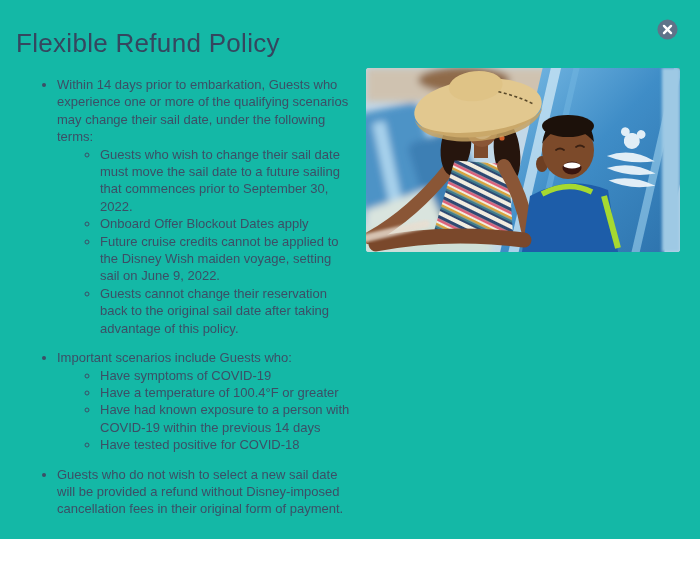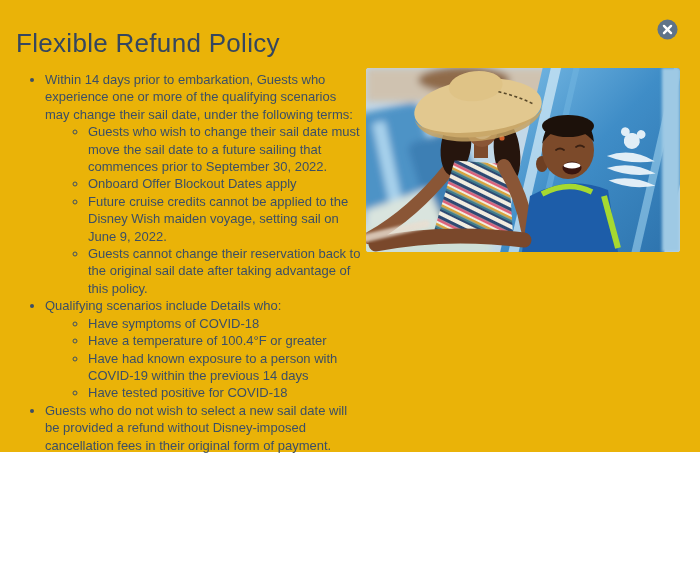--- a/index.html
+++ b/index.html
@@ -1,21 +1,21 @@
 <!DOCTYPE html>
 <html><head>
 <meta charset="utf-8">
 <style>
   html,body{margin:0;padding:0}
   body{
     width:700px;height:571px;overflow:hidden;background:#ffffff;
     font-family:"Liberation Sans",sans-serif;
     -webkit-font-smoothing:antialiased;
   }
-  .modal{position:relative;width:700px;height:452px;background:#eab308}
+  .modal{position:relative;width:700px;height:539px;background:#14b8a6}
 
   .modal-title{
     position:absolute;left:16px;top:11px;
     font-size:26px;font-weight:400;letter-spacing:.3px;
     color:#35465f;
   }
   .close-btn{
     position:absolute;left:657px;top:19px;width:21px;height:21px;
     padding:0;border:0;background:transparent;cursor:pointer;line-height:0;
   }
@@ -27,21 +27,21 @@
   }
   .intro{margin:0;line-height:19.5px}
   .details-heading{
     margin:15px 0 0;font-size:13.2px;font-weight:700;
     line-height:18px;color:#35465f;
   }
   ul.main-list{
     margin:7px 0 0;padding-left:23px;list-style:disc;
     line-height:17.4px;
   }
-  ul.main-list>li{margin:0;padding:0}
+  ul.main-list>li{margin:12px;padding:0}
   ul.sub-list{
     margin:0;padding-left:43px;list-style:circle;line-height:17.4px;
   }
   ul.sub-list>li{margin:0;padding:0}
   .em{}
 
   figure.photo{
     position:absolute;left:366px;top:68px;width:314px;height:184px;
     margin:0;border-radius:3px;overflow:hidden;background:#bdd6ea;
   }
@@ -70,23 +70,23 @@
       <li>
         <span>Within 14 days prior to embarkation, Guests who experience one or more of the qualifying scenarios may change their sail date, under the following terms:</span>
         <ul class="sub-list">
           <li>Guests who wish to change their sail date must move the sail date to a future sailing that commences prior to September 30, 2022.</li>
           <li>Onboard Offer Blockout Dates apply</li>
           <li><span>Future cruise credits cannot be applied to the </span><span class="em">Disney Wish</span><span> maiden voyage, setting sail on June 9, 2022.</span></li>
           <li>Guests cannot change their reservation back to the original sail date after taking advantage of this policy.</li>
         </ul>
       </li>
       <li>
-        <span>Qualifying scenarios include Details who:</span>
+        <span>Important scenarios include Guests who:</span>
         <ul class="sub-list">
-          <li>Have symptoms of COVID-18</li>
+          <li>Have symptoms of COVID-19</li>
           <li>Have a temperature of 100.4°F or greater</li>
           <li>Have had known exposure to a person with COVID-19 within the previous 14 days</li>
           <li>Have tested positive for COVID-18</li>
         </ul>
       </li>
       <li>Guests who do not wish to select a new sail date will be provided a refund without Disney-imposed cancellation fees in their original form of payment.</li>
     </ul>
   </div>
 
   <figure class="photo" aria-label="A woman wearing a wide-brim sun hat and a laughing boy relaxing on blue Disney Cruise Line deck chairs">

